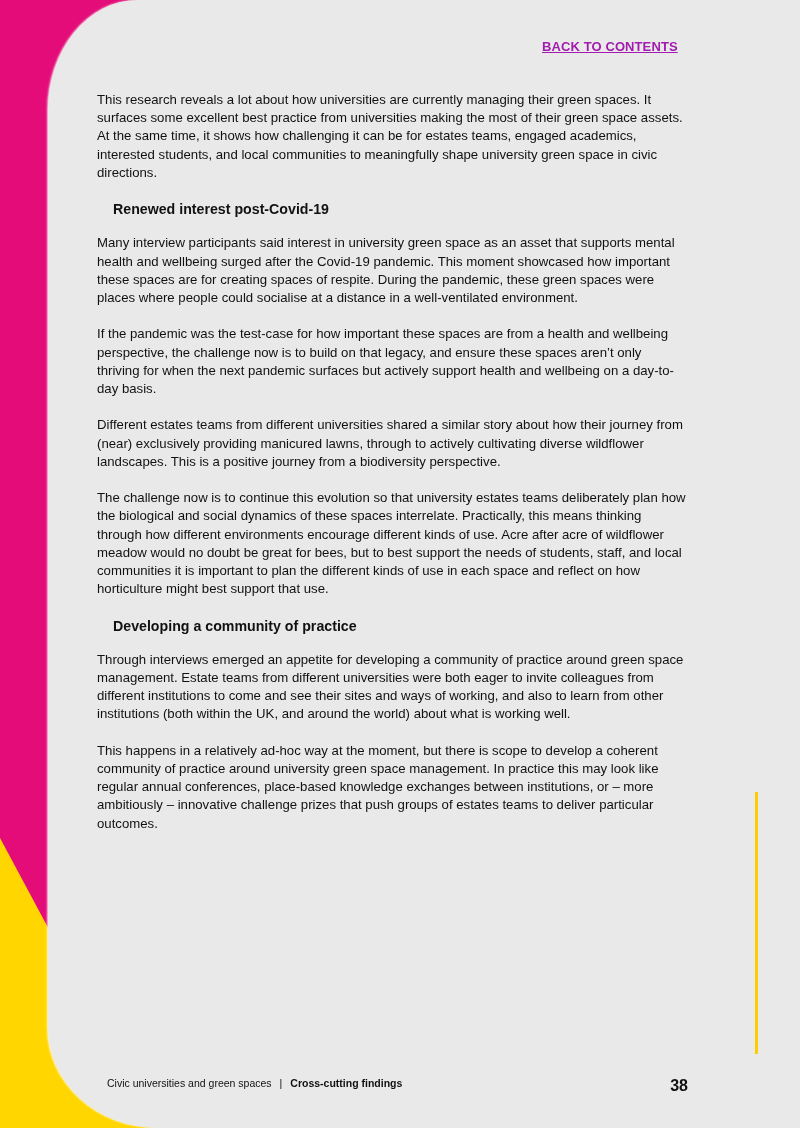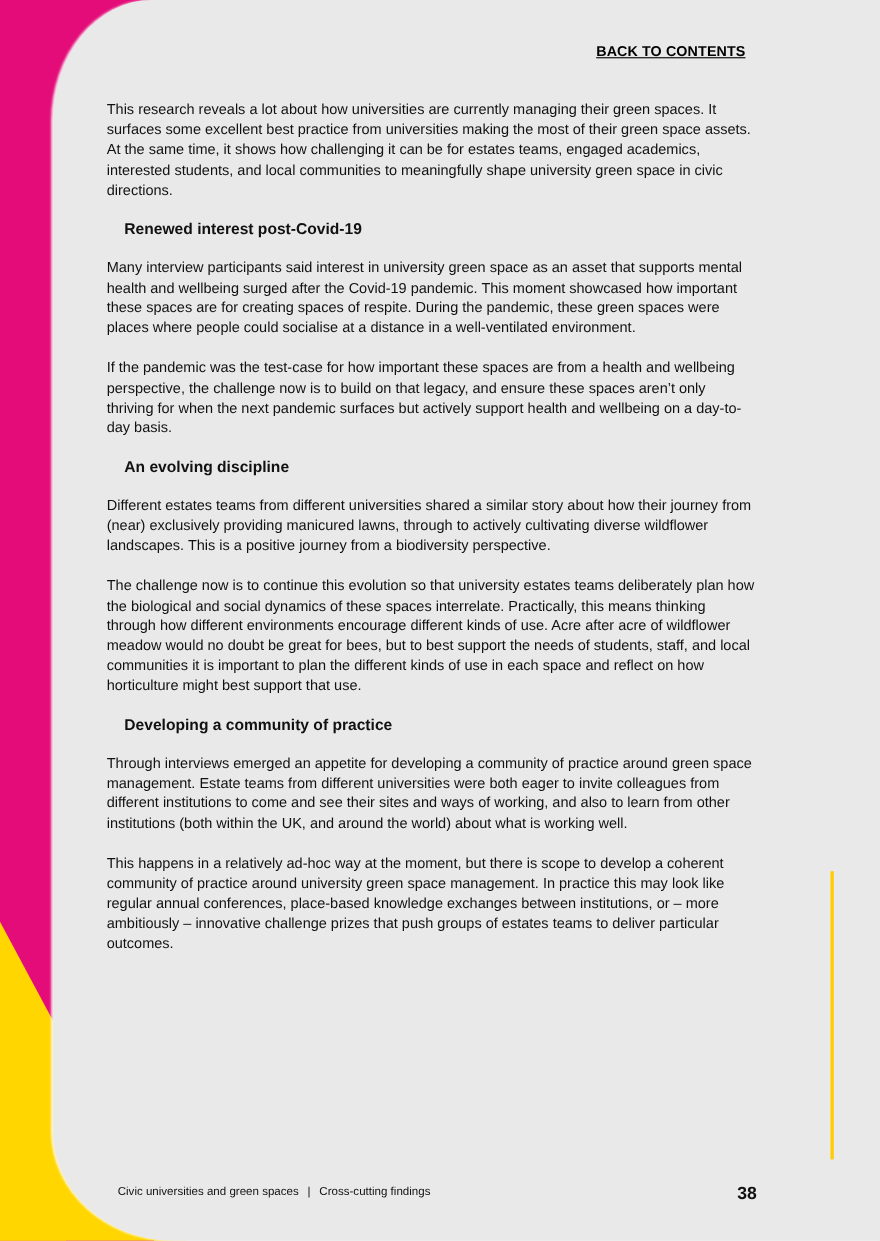--- a/index.html
+++ b/index.html
@@ -13,41 +13,41 @@
     .panel {
       position: absolute; left: 48px; top: 0; width: 752px; height: 1128px;
       background: #e9e9e9;
       border-top-left-radius: 90px 110px;
       border-bottom-left-radius: 110px 100px;
       box-shadow: -1px 0 2px rgba(255,255,255,0.8);
       z-index: 1;
     }
     .back-link {
       position: absolute; top: 39px; left: 542px;
-      font-size: 13px; font-weight: bold; color: #000000;
+      font-size: 13px; font-weight: bold; color: #a21caf;
       text-decoration: underline; z-index: 2; letter-spacing: 0.1px;
     }
     .content {
       position: absolute; left: 97px; top: 91px; width: 590px; z-index: 2;
       font-size: 13.2px; line-height: 18.2px;
     }
     .content p { margin: 0 0 18.2px 0; }
     .content h2 {
       margin: 16px; font-size: 14.2px; font-weight: bold; line-height: 18.2px;
     }
     .yellow-rule {
       position: absolute; left: 755px; top: 792px; width: 3px; height: 262px;
       background: #ffcc00; z-index: 2;
     }
     .footer {
       position: absolute; top: 1077px; left: 107px; width: 581px; z-index: 2;
       font-size: 10.5px; display: flex; 
     }
     .footer .sep { margin: 0 8px; }
-    .footer .section { font-weight: normal; }
+    .footer .section { font-weight: bold; }
     .footer .page { margin-left: auto; font-weight: bold; font-size: 16px; }
   </style>
 </head>
 <body>
 
 <svg class="bg-decor" viewBox="0 0 800 1128" preserveAspectRatio="none">
   <rect x="0" y="0" width="140" height="1128" fill="#e30c78"></rect>
   <polygon points="0,838 60,950 60,1128 0,1128" fill="#ffd600"></polygon>
   <rect x="0" y="1010" width="170" height="118" fill="#ffd600"></rect>
 </svg>
@@ -59,21 +59,20 @@
 <div class="content">
   <p>This research reveals a lot about how universities are currently managing their green spaces. It surfaces some excellent best practice from universities making the most of their green space assets. At the same time, it shows how challenging it can be for estates teams, engaged academics, interested students, and local communities to meaningfully shape university green space in civic directions.</p>
 
   <section>
     <h2>Renewed interest post-Covid-19</h2>
     <p>Many interview participants said interest in university green space as an asset that supports mental health and wellbeing surged after the Covid-19 pandemic. This moment showcased how important these spaces are for creating spaces of respite. During the pandemic, these green spaces were places where people could socialise at a distance in a well-ventilated environment.</p>
     <p>If the pandemic was the test-case for how important these spaces are from a health and wellbeing perspective, the challenge now is to build on that legacy, and ensure these spaces aren’t only thriving for when the next pandemic surfaces but actively support health and wellbeing on a day-to-day basis.</p>
   </section>
 
   <section>
-    <h2>An evolving discipline</h2>
     <p>Different estates teams from different universities shared a similar story about how their journey from (near) exclusively providing manicured lawns, through to actively cultivating diverse wildflower landscapes. This is a positive journey from a biodiversity perspective.</p>
     <p>The challenge now is to continue this evolution so that university estates teams deliberately plan how the biological and social dynamics of these spaces interrelate. Practically, this means thinking through how different environments encourage different kinds of use. Acre after acre of wildflower meadow would no doubt be great for bees, but to best support the needs of students, staff, and local communities it is important to plan the different kinds of use in each space and reflect on how horticulture might best support that use.</p>
   </section>
 
   <section>
     <h2>Developing a community of practice</h2>
     <p>Through interviews emerged an appetite for developing a community of practice around green space management. Estate teams from different universities were both eager to invite colleagues from different institutions to come and see their sites and ways of working, and also to learn from other institutions (both within the UK, and around the world) about what is working well.</p>
     <p>This happens in a relatively ad-hoc way at the moment, but there is scope to develop a coherent community of practice around university green space management. In practice this may look like regular annual conferences, place-based knowledge exchanges between institutions, or – more ambitiously – innovative challenge prizes that push groups of estates teams to deliver particular outcomes.</p>
   </section>
 </div>

